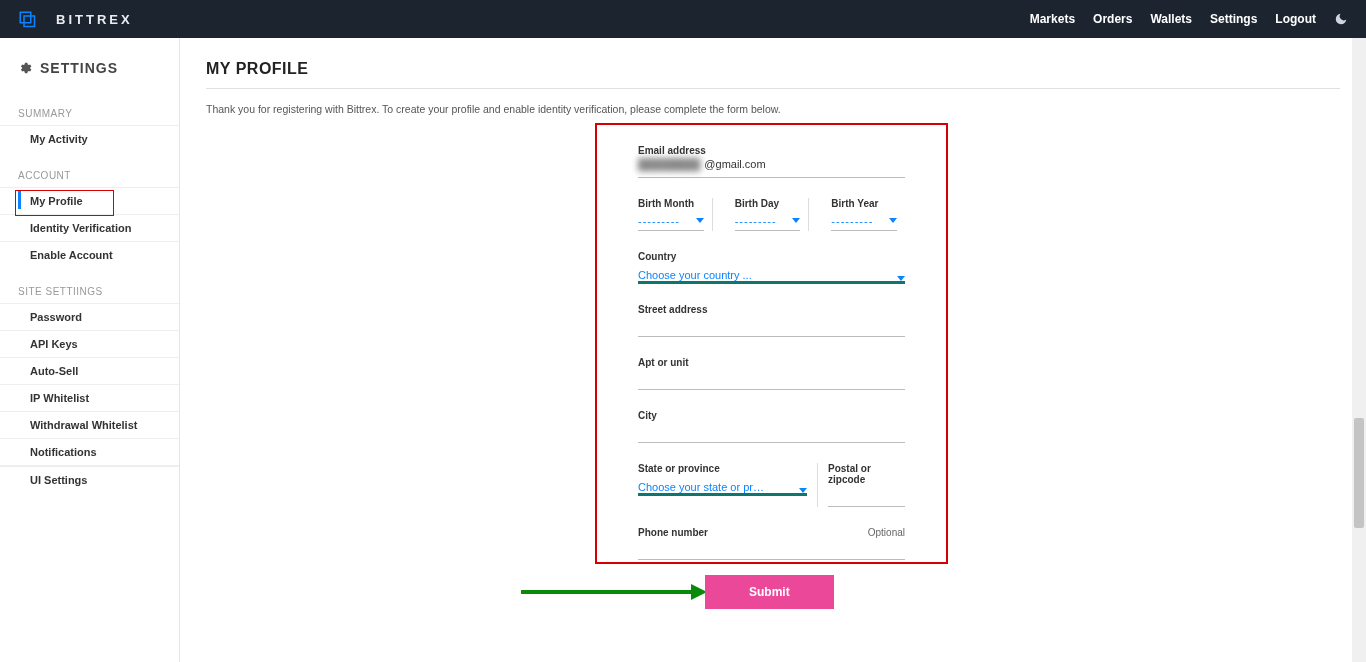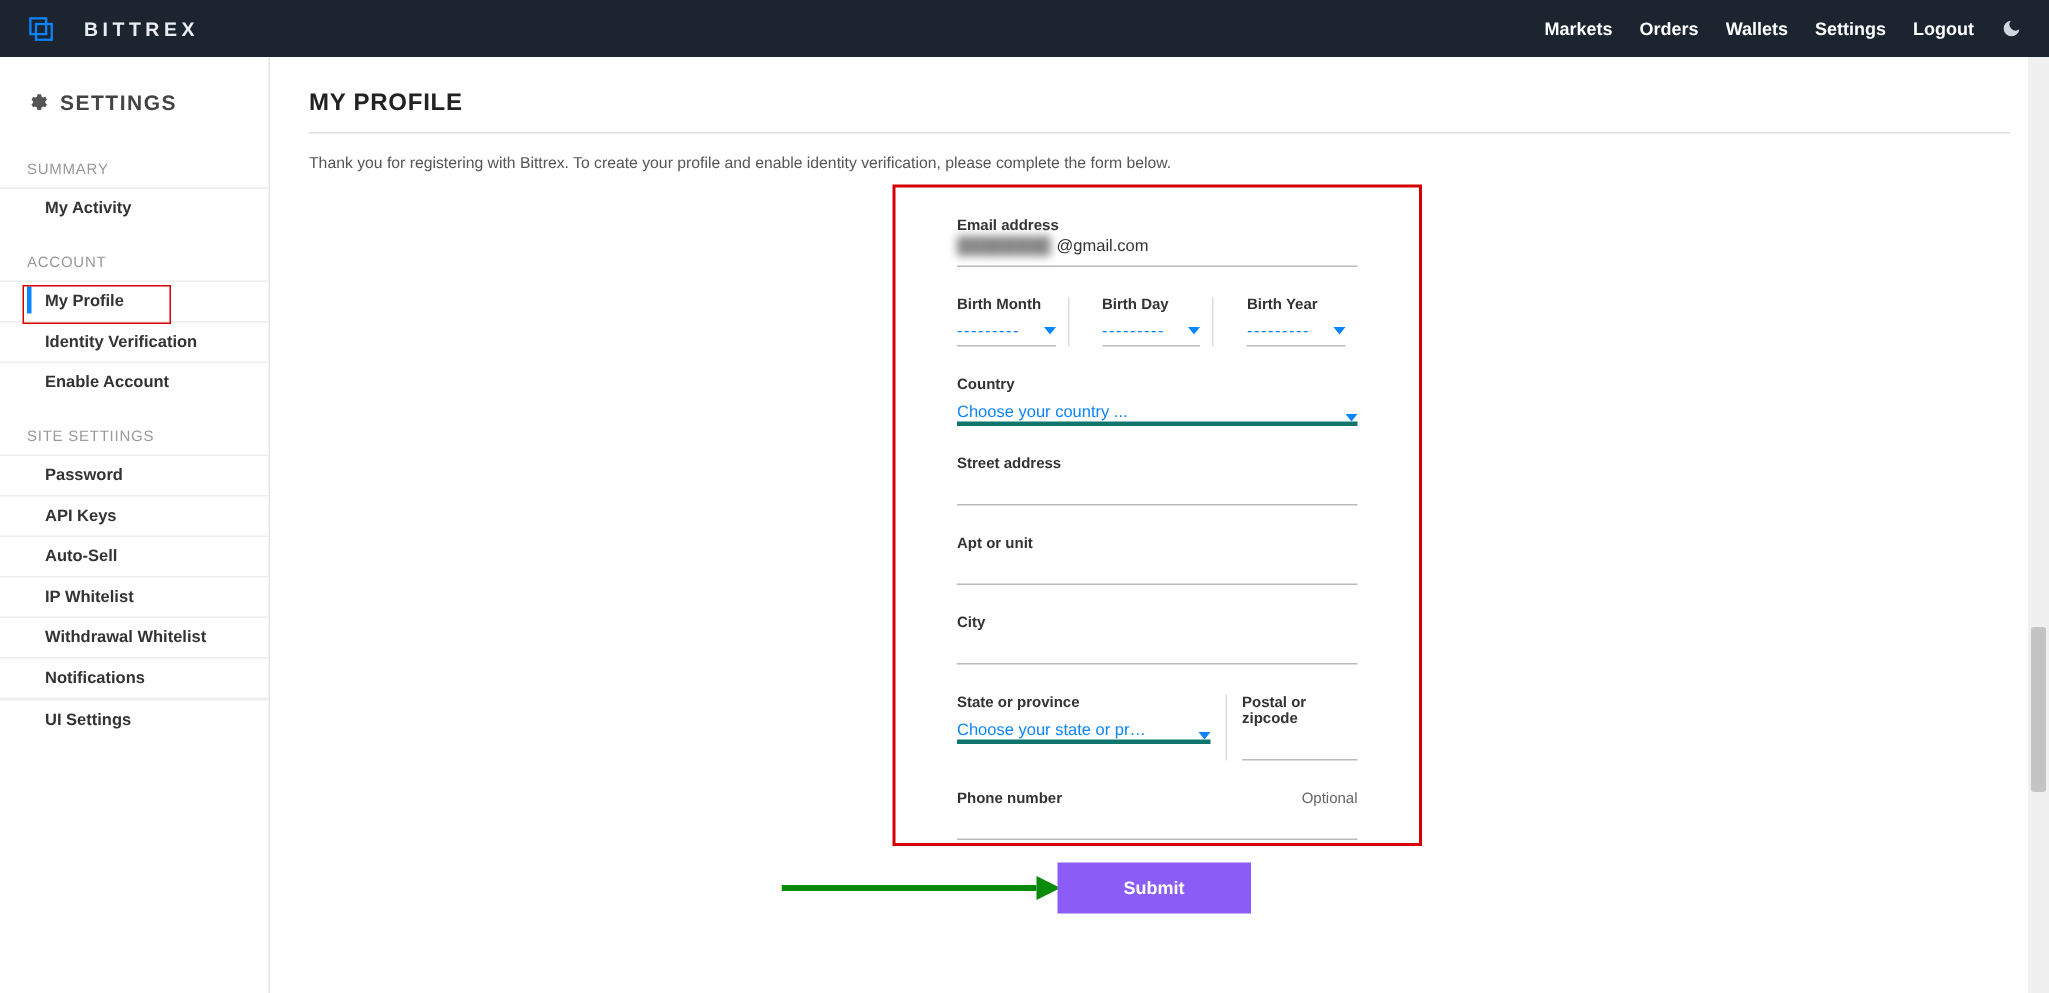--- a/index.html
+++ b/index.html
@@ -41,21 +41,21 @@
   .blk{margin-bottom:20px}
   .blk2{margin-bottom:18px}
   .email-val{font-size:11px;color:#333;border-bottom:1px solid #bbb;height:20px;display:flex;align-items:flex-start;gap:4px}
   .blur{filter:blur(3px);color:#888}
   .optional{float:right;font-size:10px;color:#666;font-weight:400}
   .state-row{display:flex}
   .state-row .left{flex:1;padding-right:10px}
   .state-row .right{width:88px;border-left:1px solid #ddd;padding-left:10px}
   .submit-wrap{position:absolute;left:499px;top:452px;display:flex;align-items:center}
   .arrow{position:absolute;left:315px;top:460px;width:186px;height:18px}
-  .submit-btn{background:#8b5cf6;color:#fff;border:none;font-size:12px;font-weight:700;padding:10px 44px;cursor:pointer}
+  .submit-btn{background:#ec4899;color:#fff;border:none;font-size:12px;font-weight:700;padding:10px 44px;cursor:pointer}
   .scrollbar{position:fixed;right:0;top:38px;width:14px;height:624px;background:#f0f0f0}
   .scroll-thumb{position:absolute;right:2px;top:380px;width:10px;height:110px;background:#c4c4c4;border-radius:2px}
 </style>
 </head>
 <body>
 
 <div class="topbar">
   <div class="brand">
     <span class="brand-logo">
       <svg viewBox="0 0 24 24" width="18" height="18">

